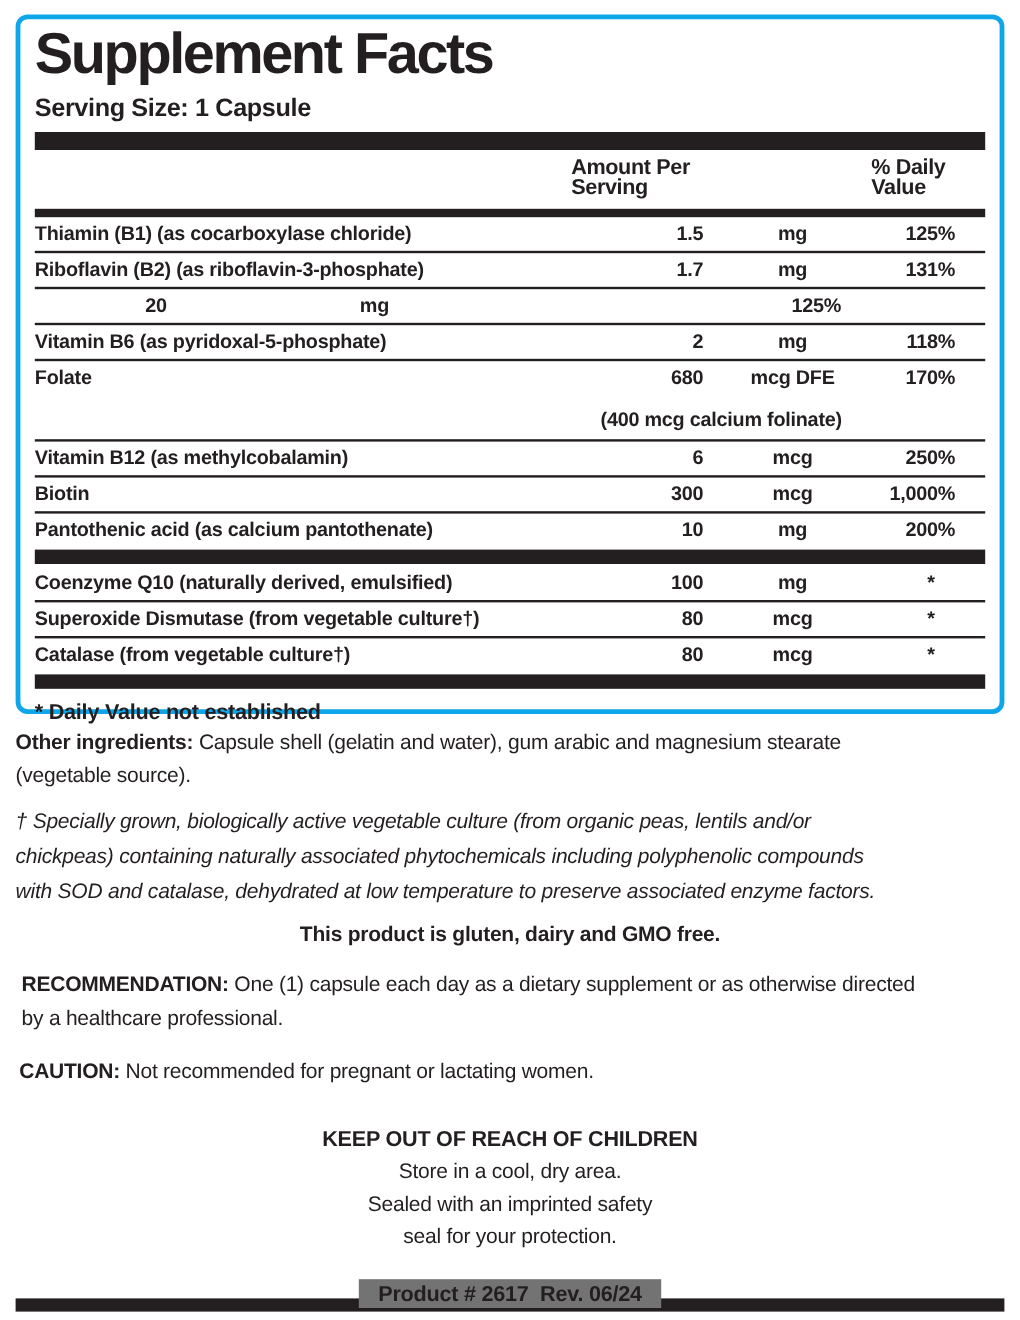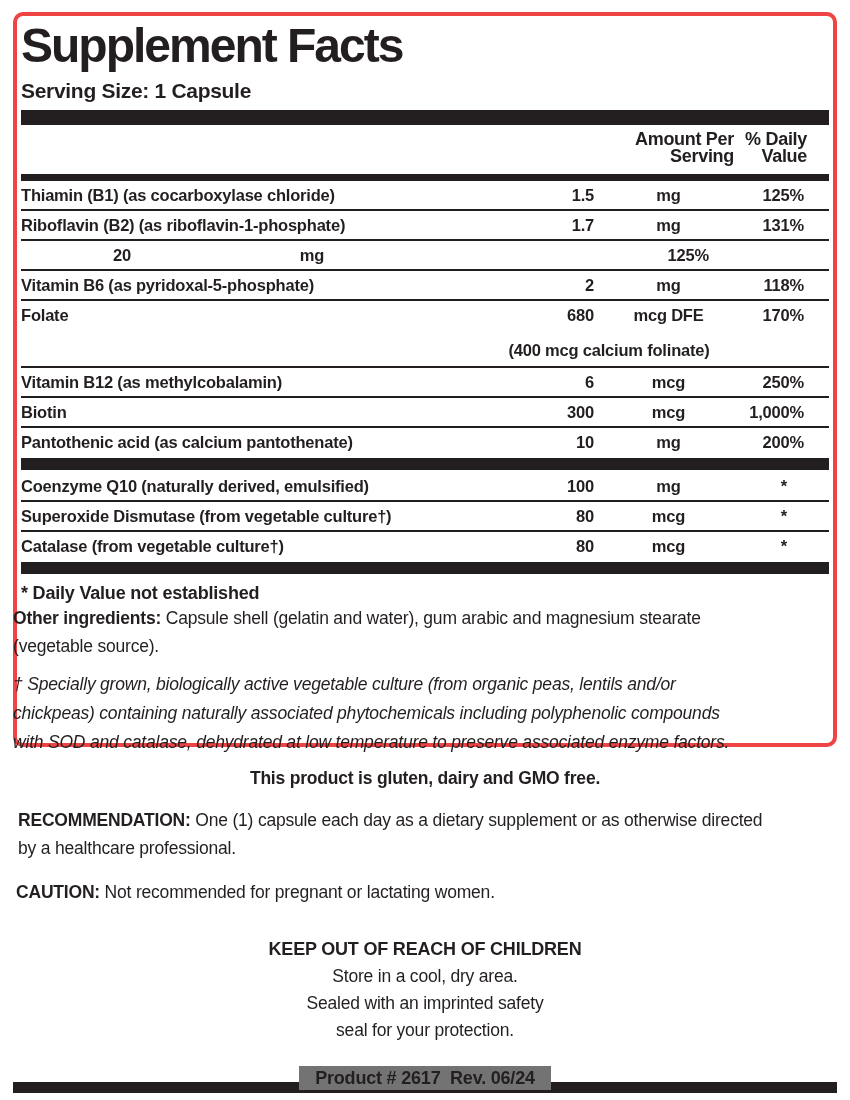--- a/index.html
+++ b/index.html
@@ -7,45 +7,45 @@
     position: relative;
     width: 850px; height: 1100px;
     background: #fff;
     font-family: "Liberation Sans", sans-serif;
     color: #231f20;
     overflow: hidden;
   }
   
   .facts-box {
     position: absolute; left: 13px; top: 12px;
-    width: 824px; height: 735px;
+    width: 824px; height: 583px;
     box-sizing: border-box;
-    border: 4px solid #ef4444; border-radius: 10px;
-    padding: 0 4px; background: #fff;
+    border: 4px solid #0ea5e9; border-radius: 10px;
+    padding: 0 12px; background: #fff;
   }
   .panel-title {
     margin: 4px 0 0; font-size: 48px; line-height: 52px;
     font-weight: 700; letter-spacing: -2px;
   }
   .serving { margin-top: 7px; font-size: 21px; font-weight: 700; letter-spacing: -0.3px; }
   .bar { background: #231f20; }
   .bar-xl { height: 15px; margin-top: 7px; }
   .bar-md { height: 7px;  margin-top: 5px; }
   .bar-lg { height: 12px; margin: 2px 0; }
   .row {
     display: grid; grid-template-columns: 1fr 250px 95px;
     padding: 5px 0 4px;
     border-top: 2px solid #231f20;
     font-size: 16.5px; font-weight: 700; letter-spacing: -0.2px; line-height: 19px;
   }
   .row.first, .header-row { border-top: none; }
   .header-row { padding-top: 6px; }
   .hdr {
     font-size: 18px; font-weight: 700; line-height: 17px;
-    text-align: right; white-space: pre-line; letter-spacing: -0.3px;
+    text-align: left; white-space: pre-line; letter-spacing: -0.3px;
   }
   .hdr.dvh { padding-right: 22px; }
   .amount { display: grid; grid-template-columns: 110px auto; }
   .num  { text-align: right; }
   .unit { text-align: center; padding-left: 9px; }
   .dv   { text-align: right; padding-right: 25px; }
   .dv.star { padding-right: 42px; }
   .row.sub { border-top: none; padding: 0 0 6px; }
   .row.sub .subtext { text-align: center; margin-top: 12px; }
   .footnote { margin-top: 9px; font-size: 18px; font-weight: 700; letter-spacing: -0.2px; }
@@ -92,21 +92,21 @@
     <div id="rows">
         <div class="row first">
           <span class="name">Thiamin (B1) (as cocarboxylase chloride)</span>
           <span class="amount">
             <span class="num">1.5</span>
             <span class="unit">mg</span>
           </span>
           <span class="dv">125%</span>
         </div>
         <div class="row">
-          <span class="name">Riboflavin (B2) (as riboflavin-1-phosphate)</span>
+          <span class="name">Riboflavin (B2) (as riboflavin-3-phosphate)</span>
           <span class="amount">
             <span class="num">1.7</span>
             <span class="unit">mg</span>
           </span>
           <span class="dv">131%</span>
         </div>
         <div class="row">
           <span class="amount">
             <span class="num">20</span>
             <span class="unit">mg</span>

